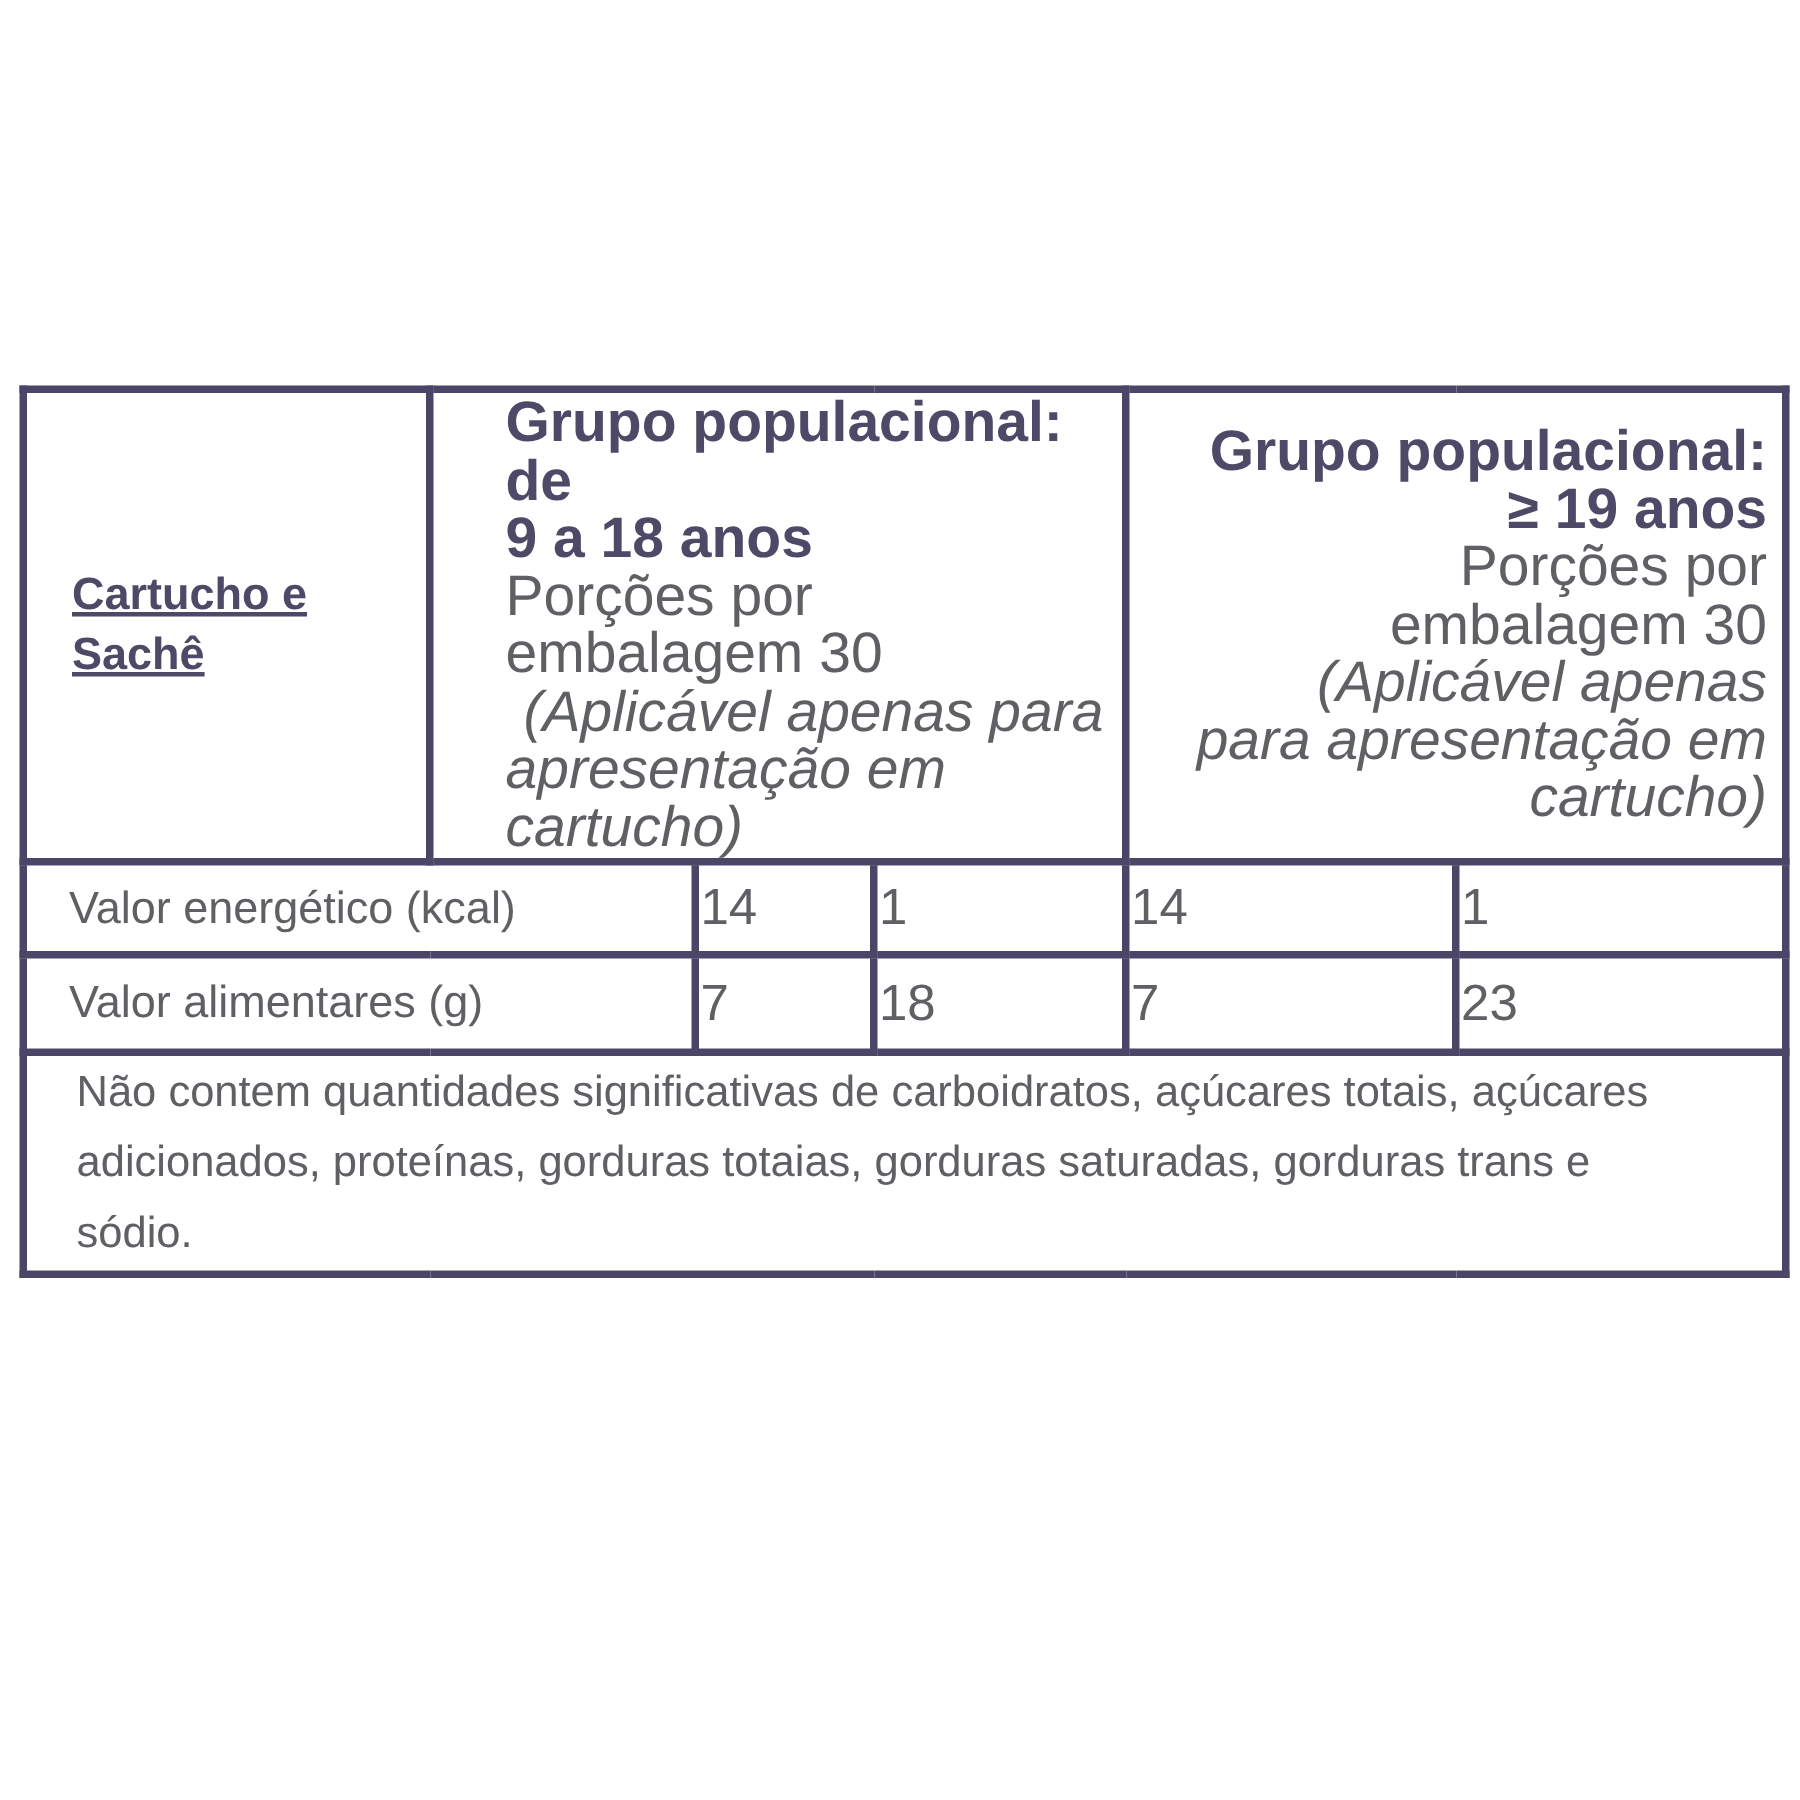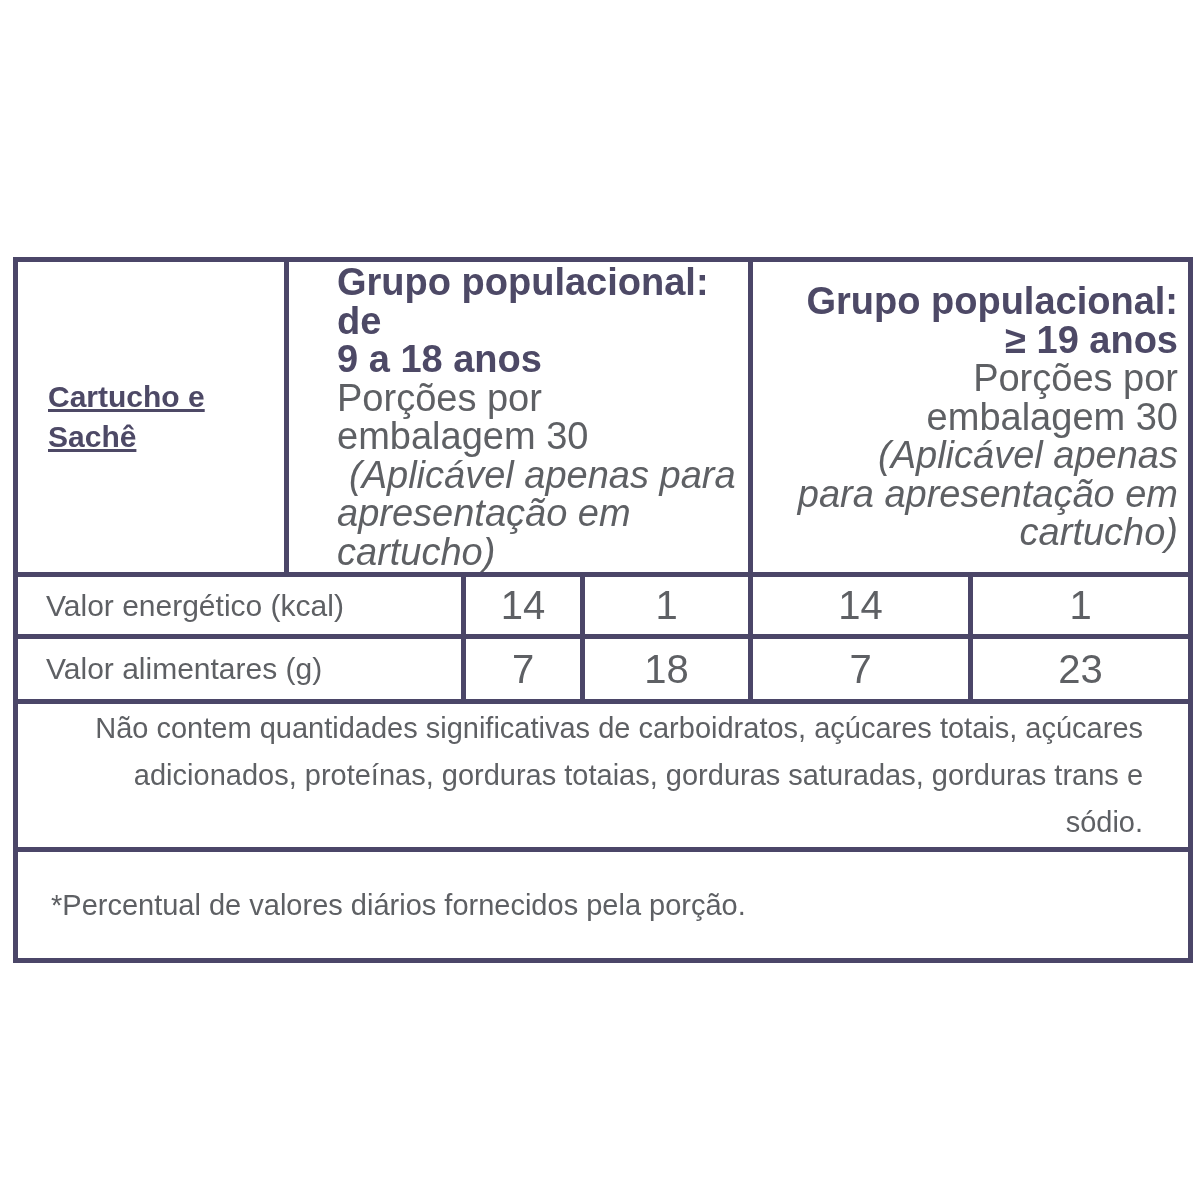--- a/index.html
+++ b/index.html
@@ -23,21 +23,21 @@
   table.nutri td{
     border:5px solid var(--border);
     vertical-align:middle;
     overflow:hidden;
   }
   
   tr.r-groups{height:233px;}
   tr.r-colhead{height:88px;}
   tr.r-data1{height:62px;}
   tr.r-data2{height:65px;}
-  tr.r-note1{height:125px;text-align:right;}
+  tr.r-note1{height:125px;}
   tr.r-note2{height:111px;}
 
   td.corner-cell{
     padding-left:30px;
     font-size:30px;line-height:40px;font-weight:bold;
     color:var(--purple);
     white-space:pre-line;
     text-decoration:underline;
   }
   td.group-cell{
@@ -50,21 +50,21 @@
     font-weight:bold;color:var(--purple);white-space:pre-line;
   }
   .portions-note{font-style:italic;margin-left:12px;}
   td.col-header{
     text-align:center;font-size:30px;font-weight:bold;color:var(--boldgray);
   }
   td.row-label{
     padding-left:28px;font-size:30px;color:var(--gray);
   }
   td.value-cell{
-    text-align:center;font-size:40px;color:var(--gray);
+    font-size:34px;color:var(--gray);
   }
   td.note-cell{
     padding-left:33px;padding-right:45px;
     font-size:29px;line-height:47px;color:var(--gray);
   }
 </style>
 </head>
 <body>
 
 <div class="table-wrap">
@@ -118,18 +118,15 @@
       <td class="value-cell">7</td>
       <td class="value-cell">18</td>
       <td class="value-cell">7</td>
       <td class="value-cell">23</td>
     </tr>
 
     <tr class="r-note1">
       <td class="note-cell" colspan="6">Não contem quantidades significativas de carboidratos, açúcares totais, açúcares adicionados, proteínas, gorduras totaias, gorduras saturadas, gorduras trans e sódio.</td>
     </tr>
 
-    <tr class="r-note2">
-      <td class="note-cell" colspan="6">*Percentual de valores diários fornecidos pela porção.</td>
-    </tr>
   </tbody>
     </table>
 </div>
 
 </body></html>

